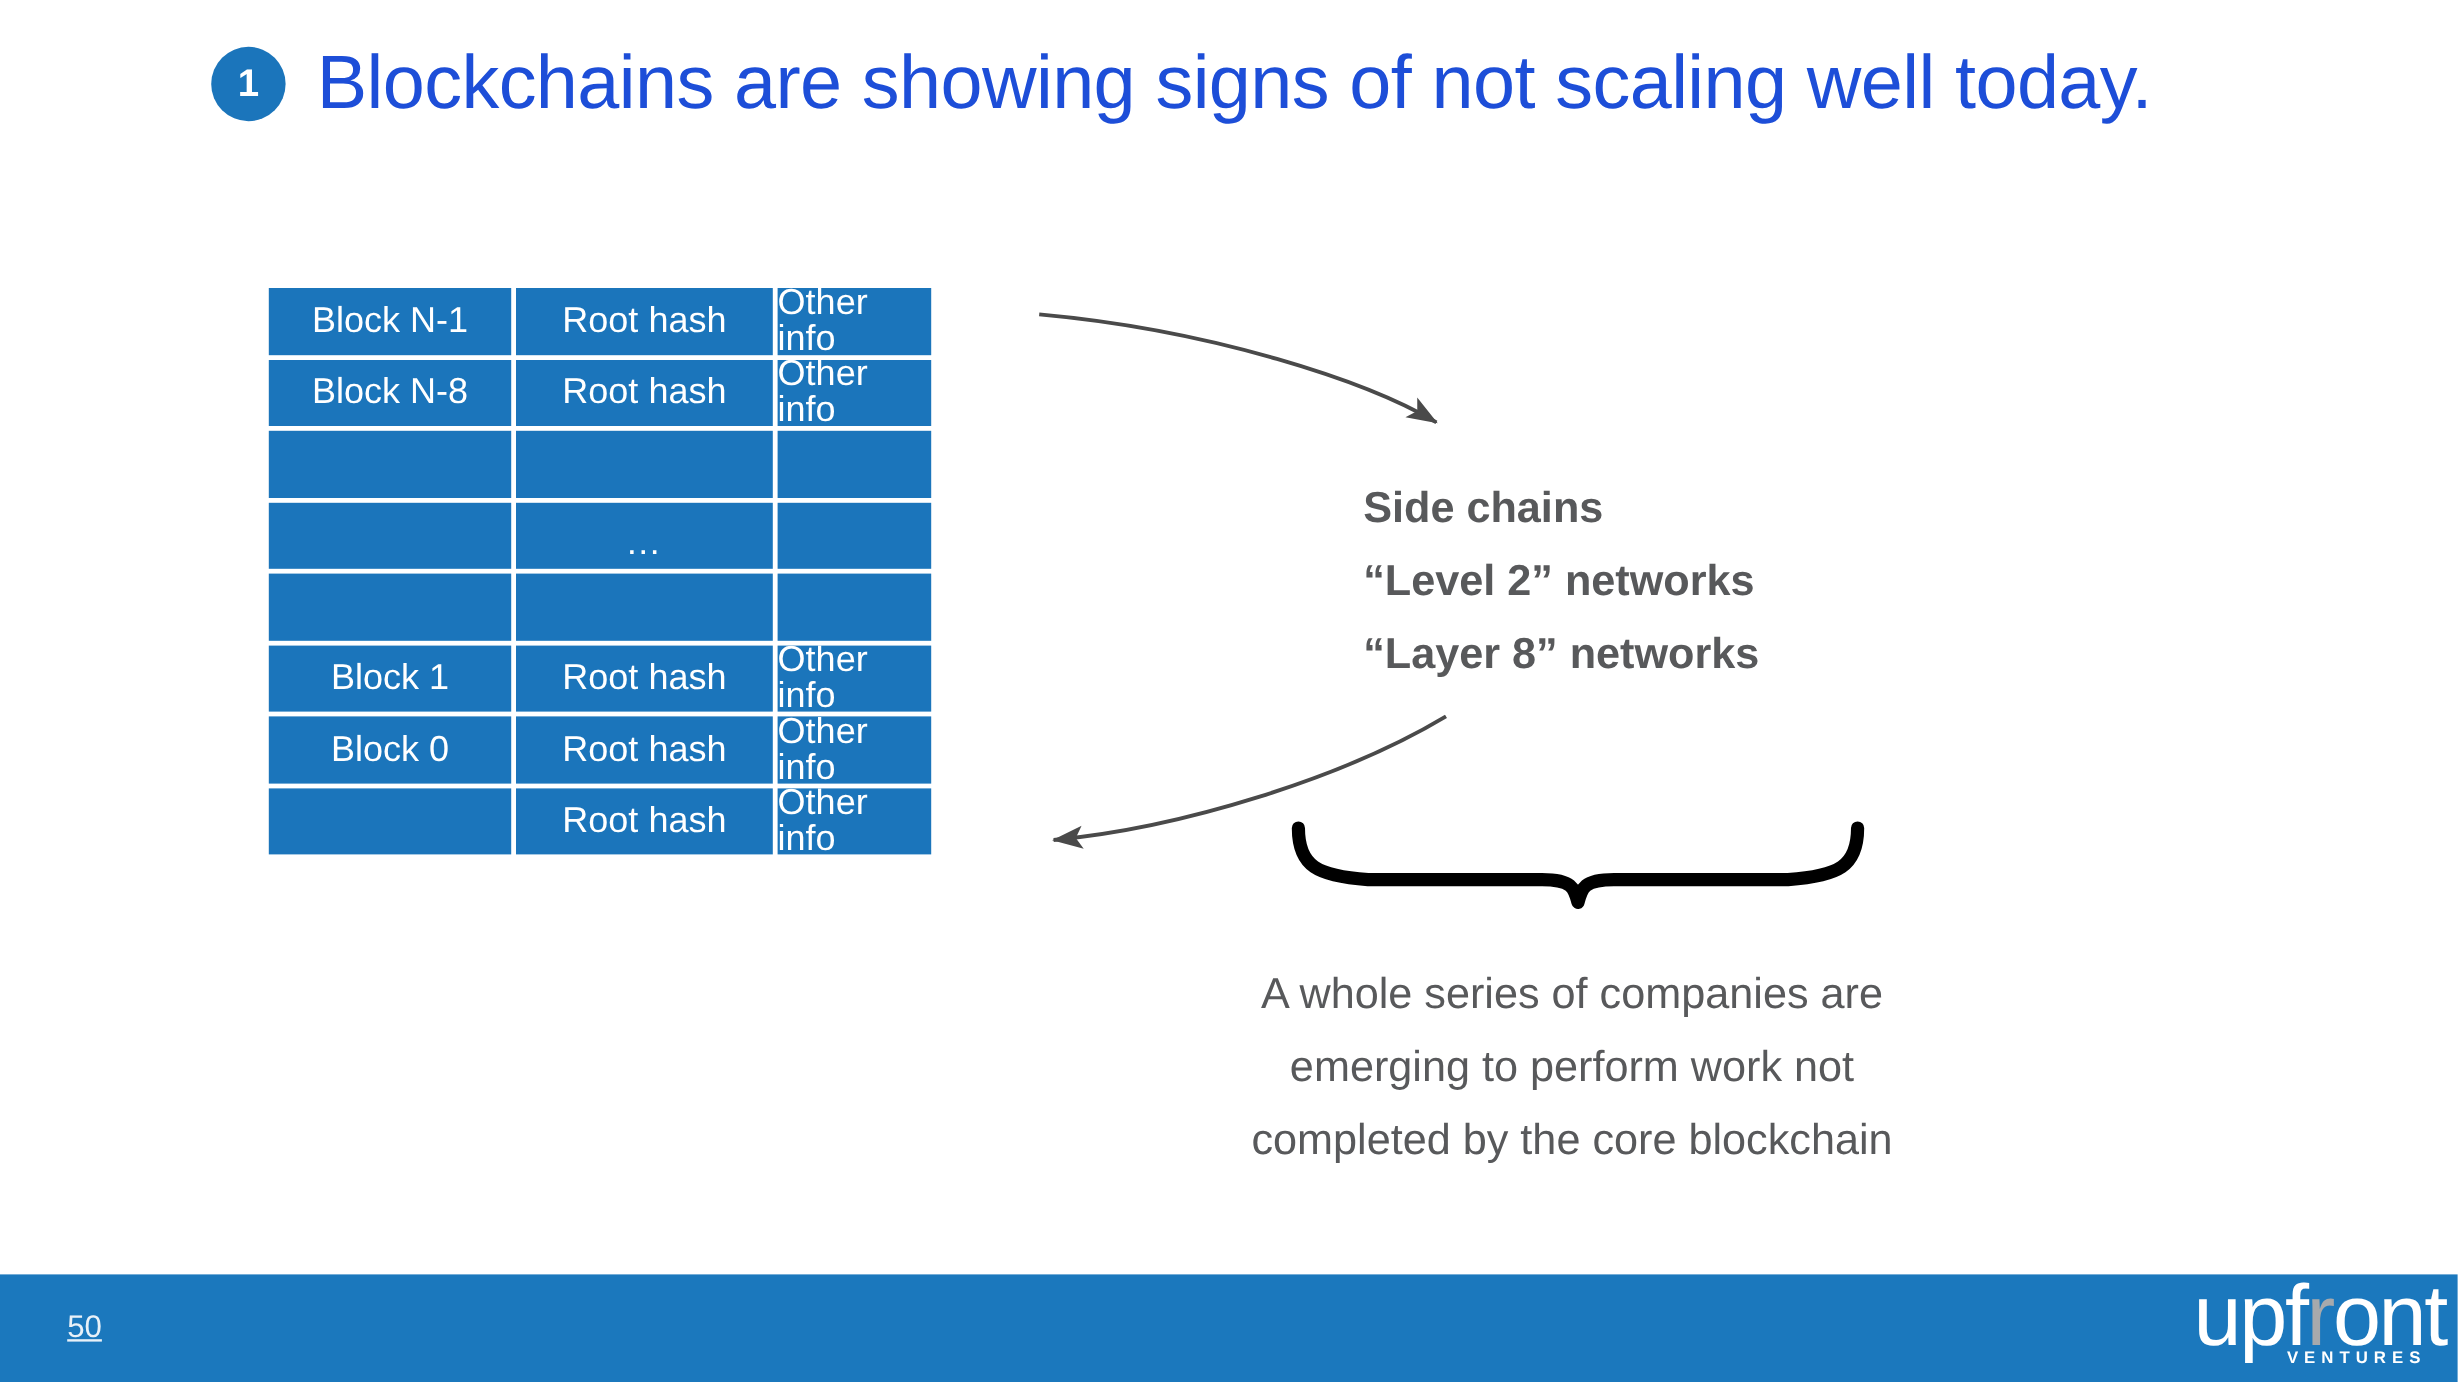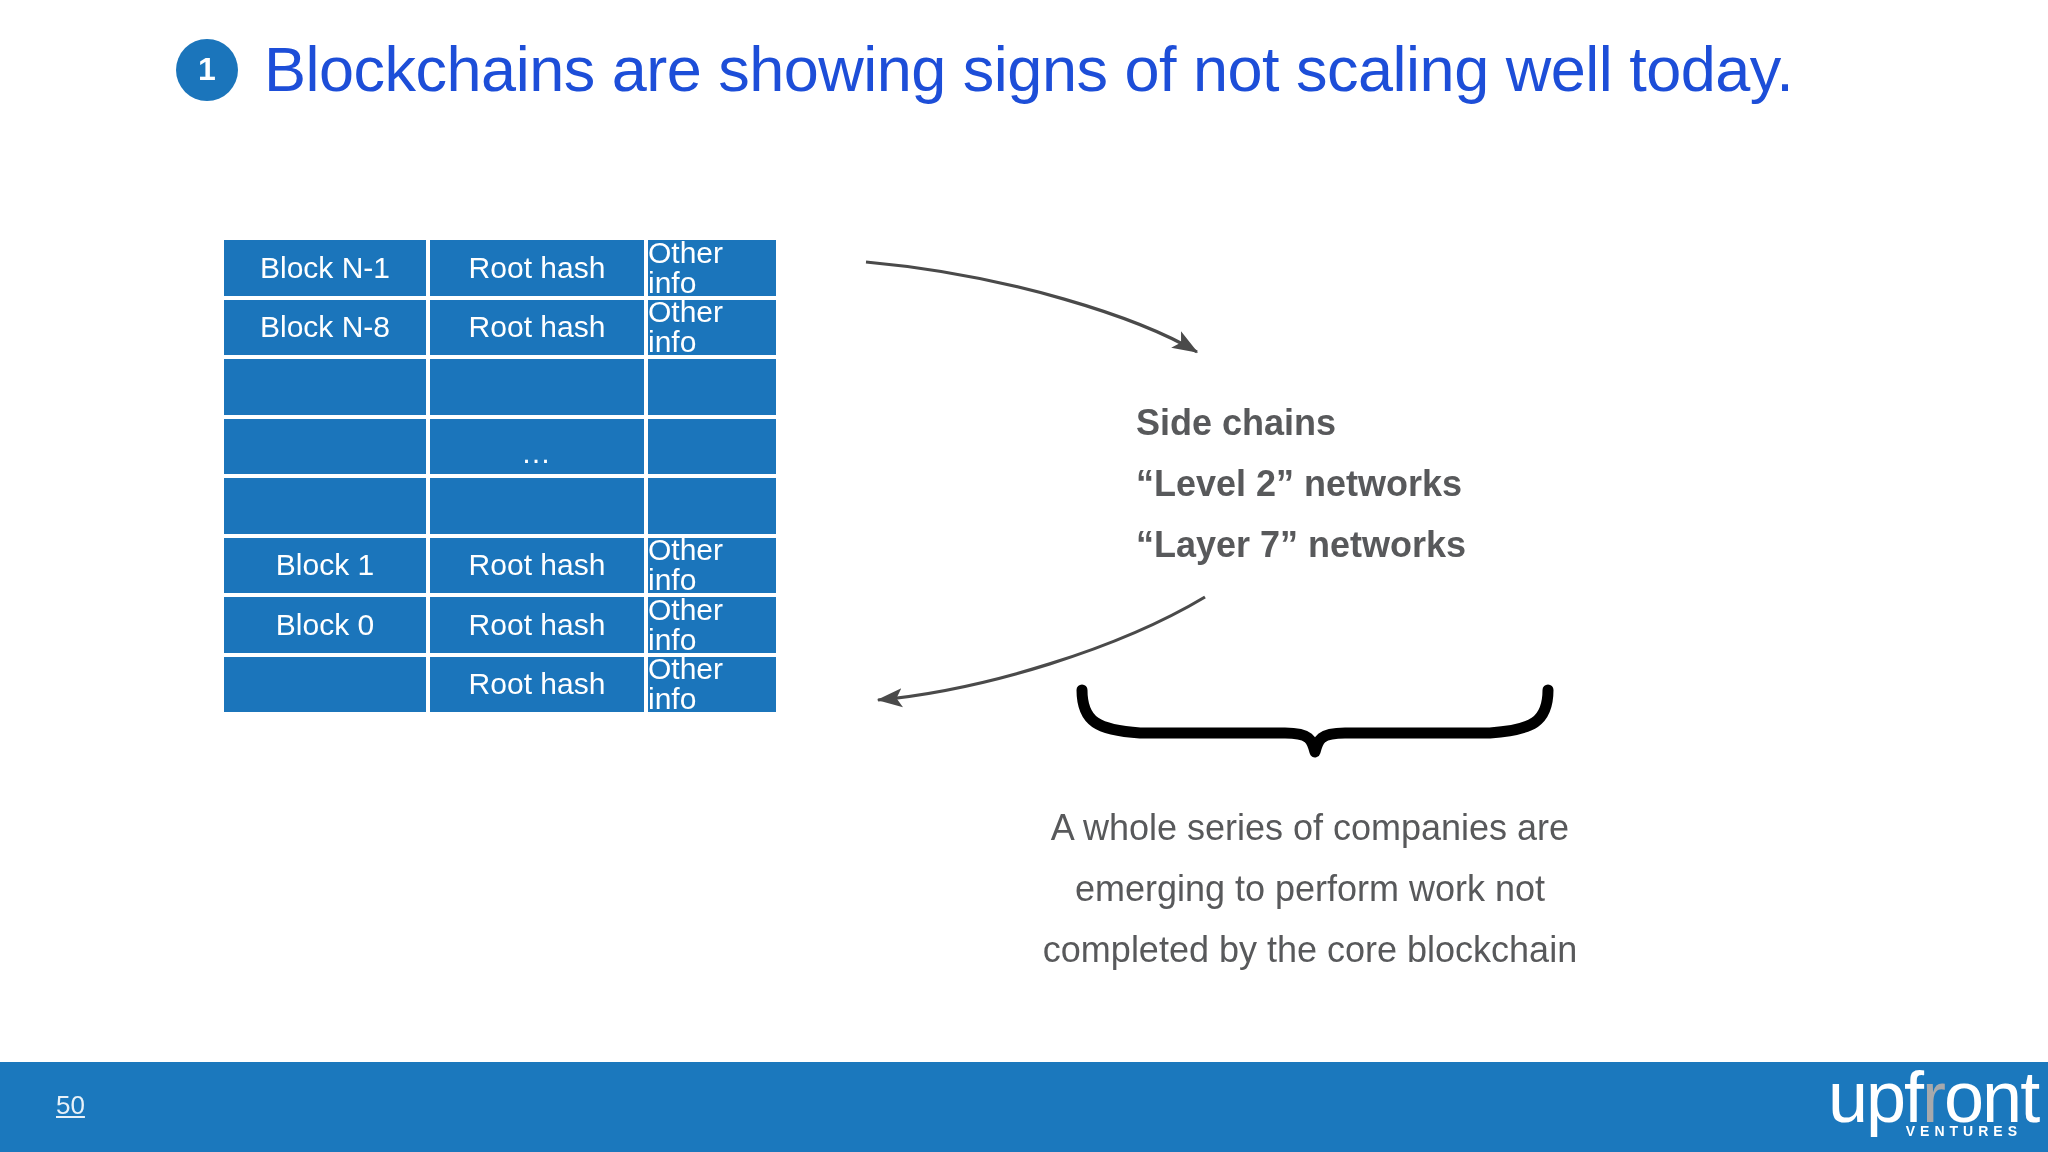--- a/index.html
+++ b/index.html
@@ -252,21 +252,21 @@
              L 1285 733
              C 1310 733, 1312 740, 1315 752
              C 1318 740, 1320 733, 1345 733
              L 1490 733
              C 1532 730, 1548 722, 1548 690" fill="none" stroke="#000000" stroke-width="11" stroke-linecap="round" stroke-linejoin="round"></path>
   </svg>
 
   <div id="side-chains-block">
     <div>Side chains</div>
     <div>“Level 2” networks</div>
-    <div>“Layer 7” networks</div>
+    <div>“Layer 8” networks</div>
   </div>
 
   <div id="companies-block">
     <div>A whole series of companies are</div>
     <div>emerging to perform work not</div>
     <div>completed by the core blockchain</div>
   </div>
 
   <div id="footer-bar">
     <div id="page-number">50</div>

